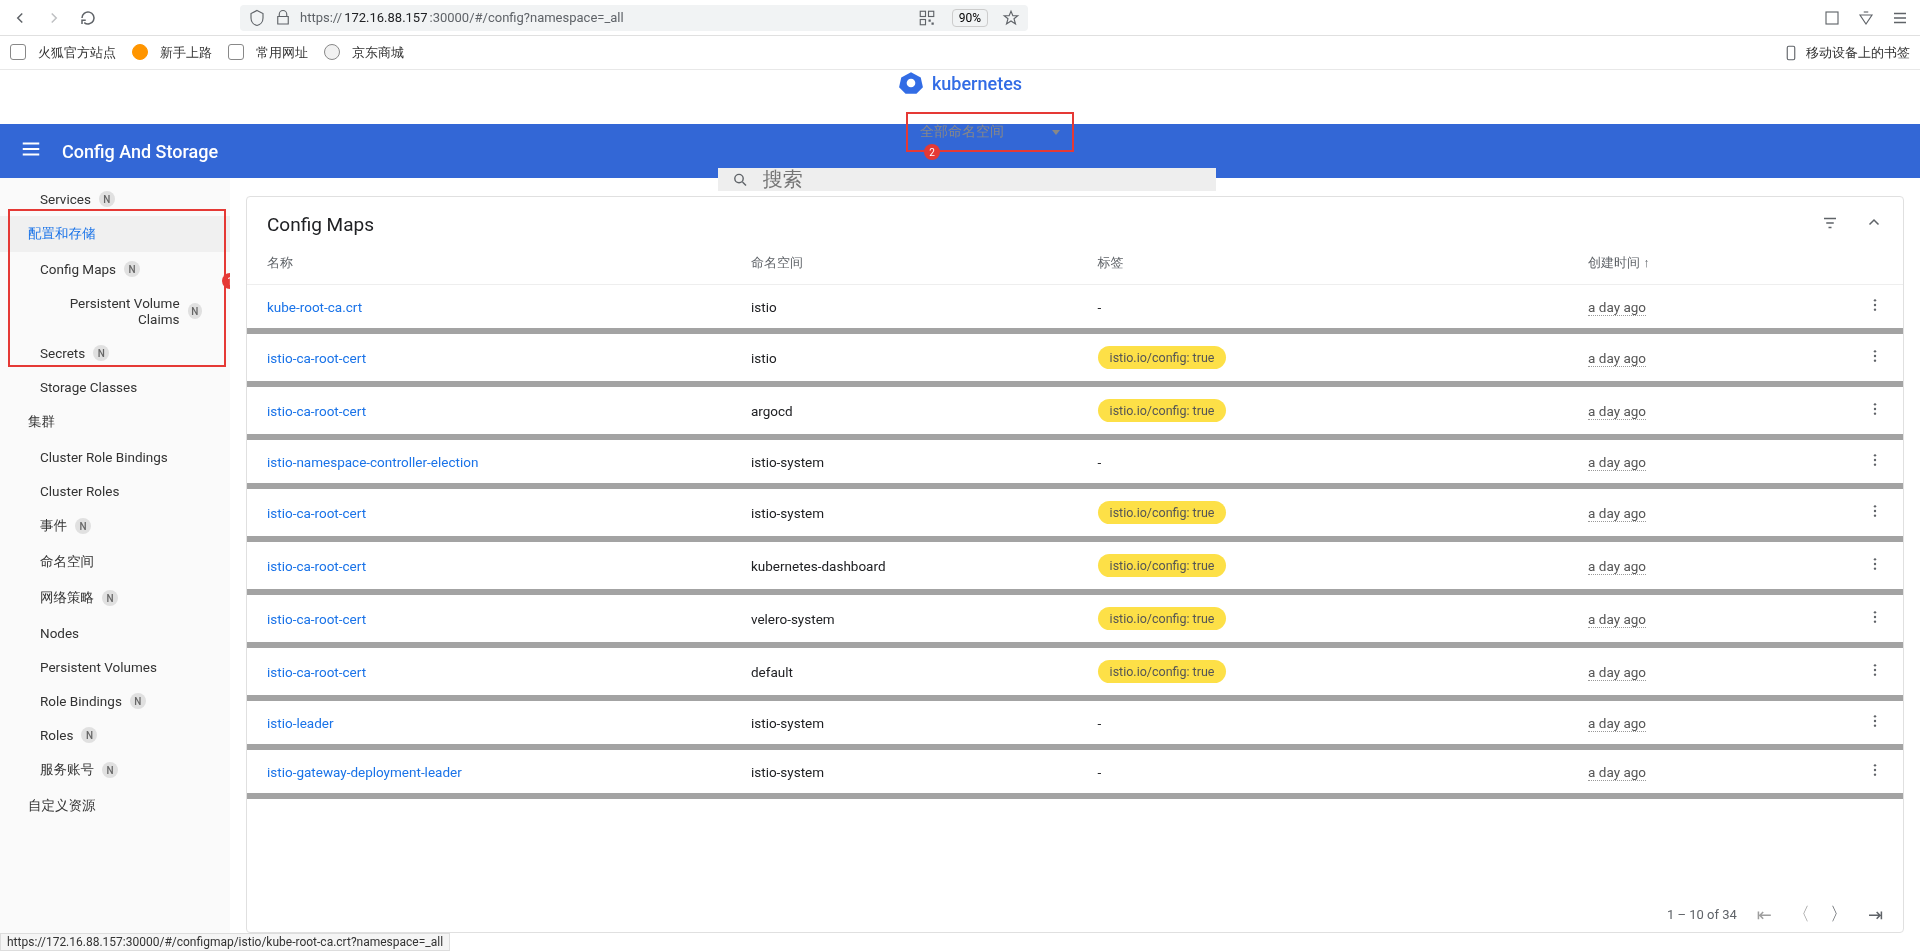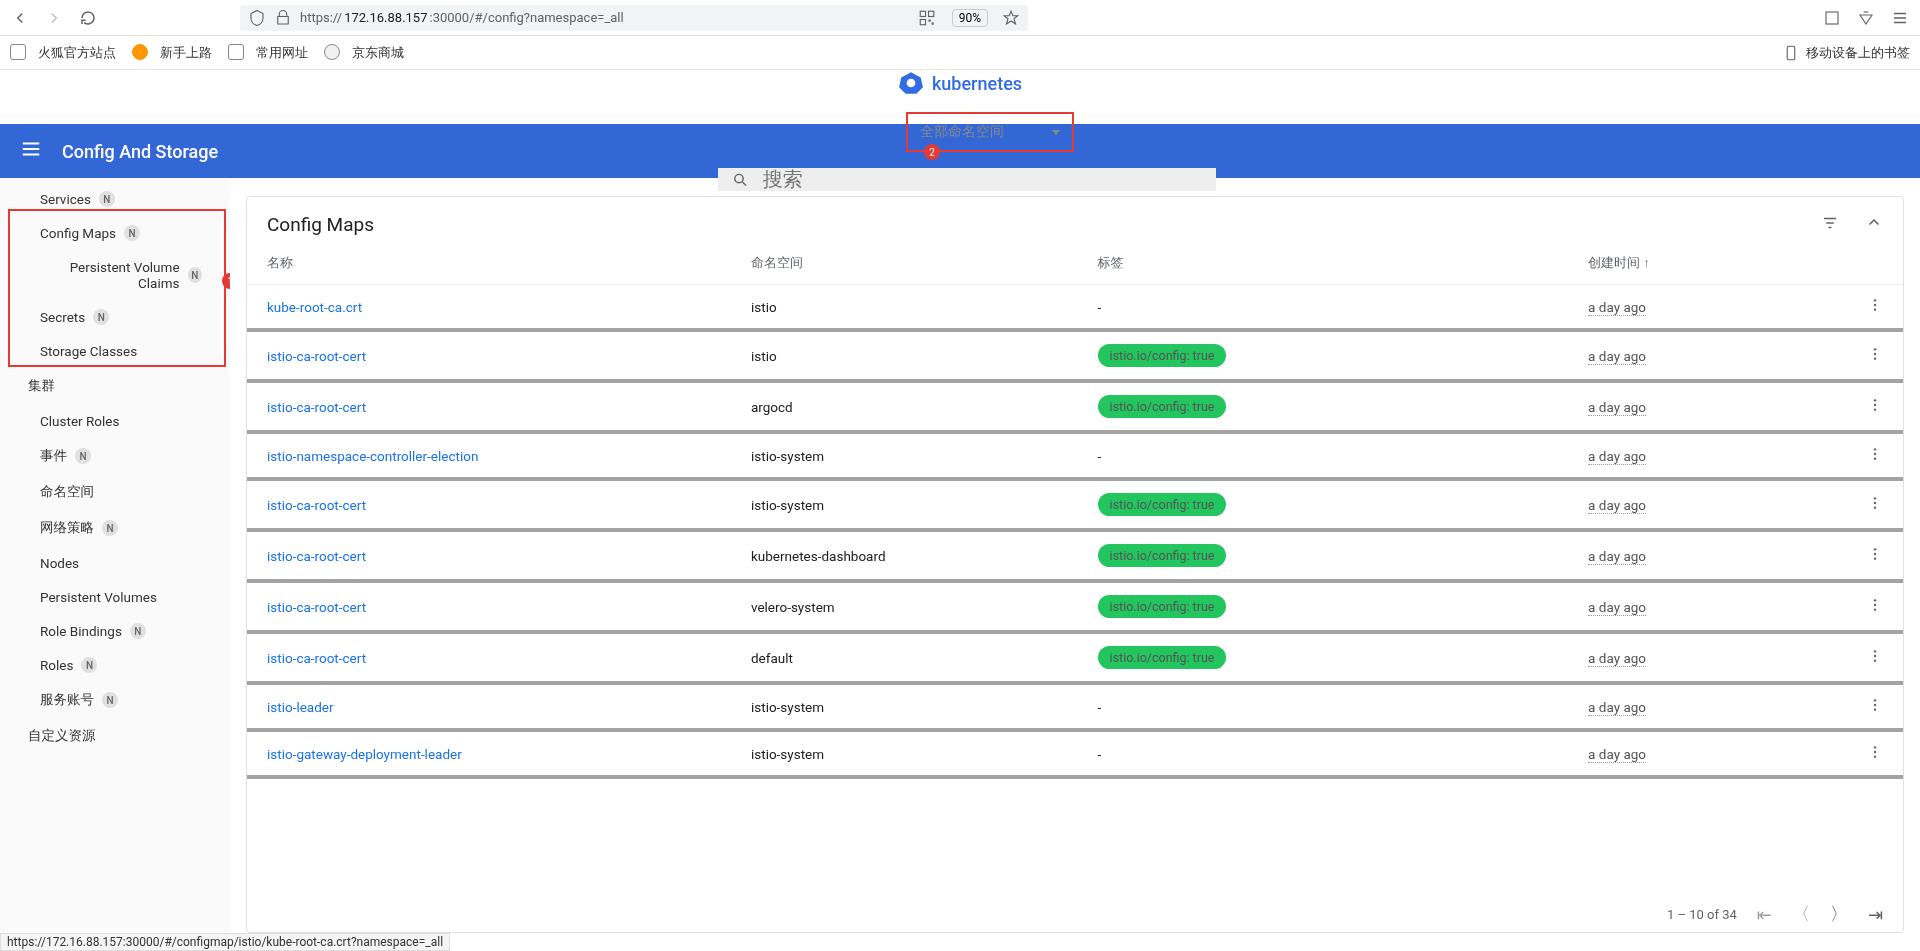--- a/index.html
+++ b/index.html
@@ -43,23 +43,23 @@
   .red-circle-1 { position:absolute; right:-8px; top:95px; width:16px; height:16px; background:#e53935; color:#fff; border-radius:50%; font-size:10px; display:flex; align-items:center; justify-content:center; pointer-events:none;}
   
   .content { flex: 1; padding: 18px 16px 0 16px; overflow: hidden; }
   .card { background: #fff; border: 1px solid #e0e0e0; border-radius: 4px; height: 100%; display: flex; flex-direction: column; }
   .card-header { display: flex; align-items: center; padding: 16px 20px 6px 20px; }
   .card-header .title { font-size: 19px; font-weight: 400; }
   .card-header .actions { margin-left: auto; display: flex; gap: 26px; color: #5f6368; }
   .table-wrap { flex:1; overflow: hidden; }
   table { width: 100%; border-collapse: collapse; }
   th { text-align: left; font-weight: 400; color: #5f6368; font-size: 13px; padding: 12px 20px; border-bottom: 1px solid #eee; }
-  td { padding: 12px 20px; border-bottom: 4px solid #a3a3a3; font-size: 13.5px; vertical-align: middle; }
+  td { padding: 12px 20px; border-bottom: 6px solid #a3a3a3; font-size: 13.5px; vertical-align: middle; }
   td a { color: #1a73e8; text-decoration: none; }
-  .chip { display: inline-block; background: #22c55e; border-radius: 12px; padding: 4px 12px; font-size: 12.5px; color: #555; }
+  .chip { display: inline-block; background: #fde047; border-radius: 12px; padding: 4px 12px; font-size: 12.5px; color: #555; }
   .time { color: #555; border-bottom: 1px dotted #999; }
   .row-actions { text-align: right; color: #5f6368; cursor: pointer; width: 40px; }
   .col-name { width: 370px; }
   .col-ns { width: 265px; }
   .col-labels { width: 375px; }
   .col-time { width: 200px; }
   .pagination { display: flex; justify-content: flex-end; align-items: center; gap: 20px; padding: 8px 20px 6px 20px; color: #5f6368; font-size: 13px; }
   .pagination .pag-btn { cursor: pointer; font-size: 18px; color: #9e9e9e; }
   
   .status-line { position: fixed; bottom: 0; left: 0; background: #f5f5f5; border:1px solid #ddd; padding: 1px 6px; font-size: 12px; color: #333; }
@@ -196,37 +196,43 @@
       </svg></span>
   <span class="title">Config And Storage</span>
 </div>
 
 <div class="main">
   <div class="sidebar">
     <div class="item sub">
         <span>Services</span>
         <span class="nbadge">N</span>
       </div>
+    <div class="item section active">
+        <span>配置和存储</span>
+      </div>
     <div class="item sub">
         <span>Config Maps</span>
         <span class="nbadge">N</span>
       </div>
     <div class="item sub">
         <span>Persistent Volume Claims</span>
         <span class="nbadge">N</span>
       </div>
     <div class="item sub">
         <span>Secrets</span>
         <span class="nbadge">N</span>
       </div>
     <div class="item sub">
         <span>Storage Classes</span>
       </div>
     <div class="item section">
         <span>集群</span>
+      </div>
+    <div class="item sub">
+        <span>Cluster Role Bindings</span>
       </div>
     <div class="item sub">
         <span>Cluster Roles</span>
       </div>
     <div class="item sub">
         <span>事件</span>
         <span class="nbadge">N</span>
       </div>
     <div class="item sub">
         <span>命名空间</span>

